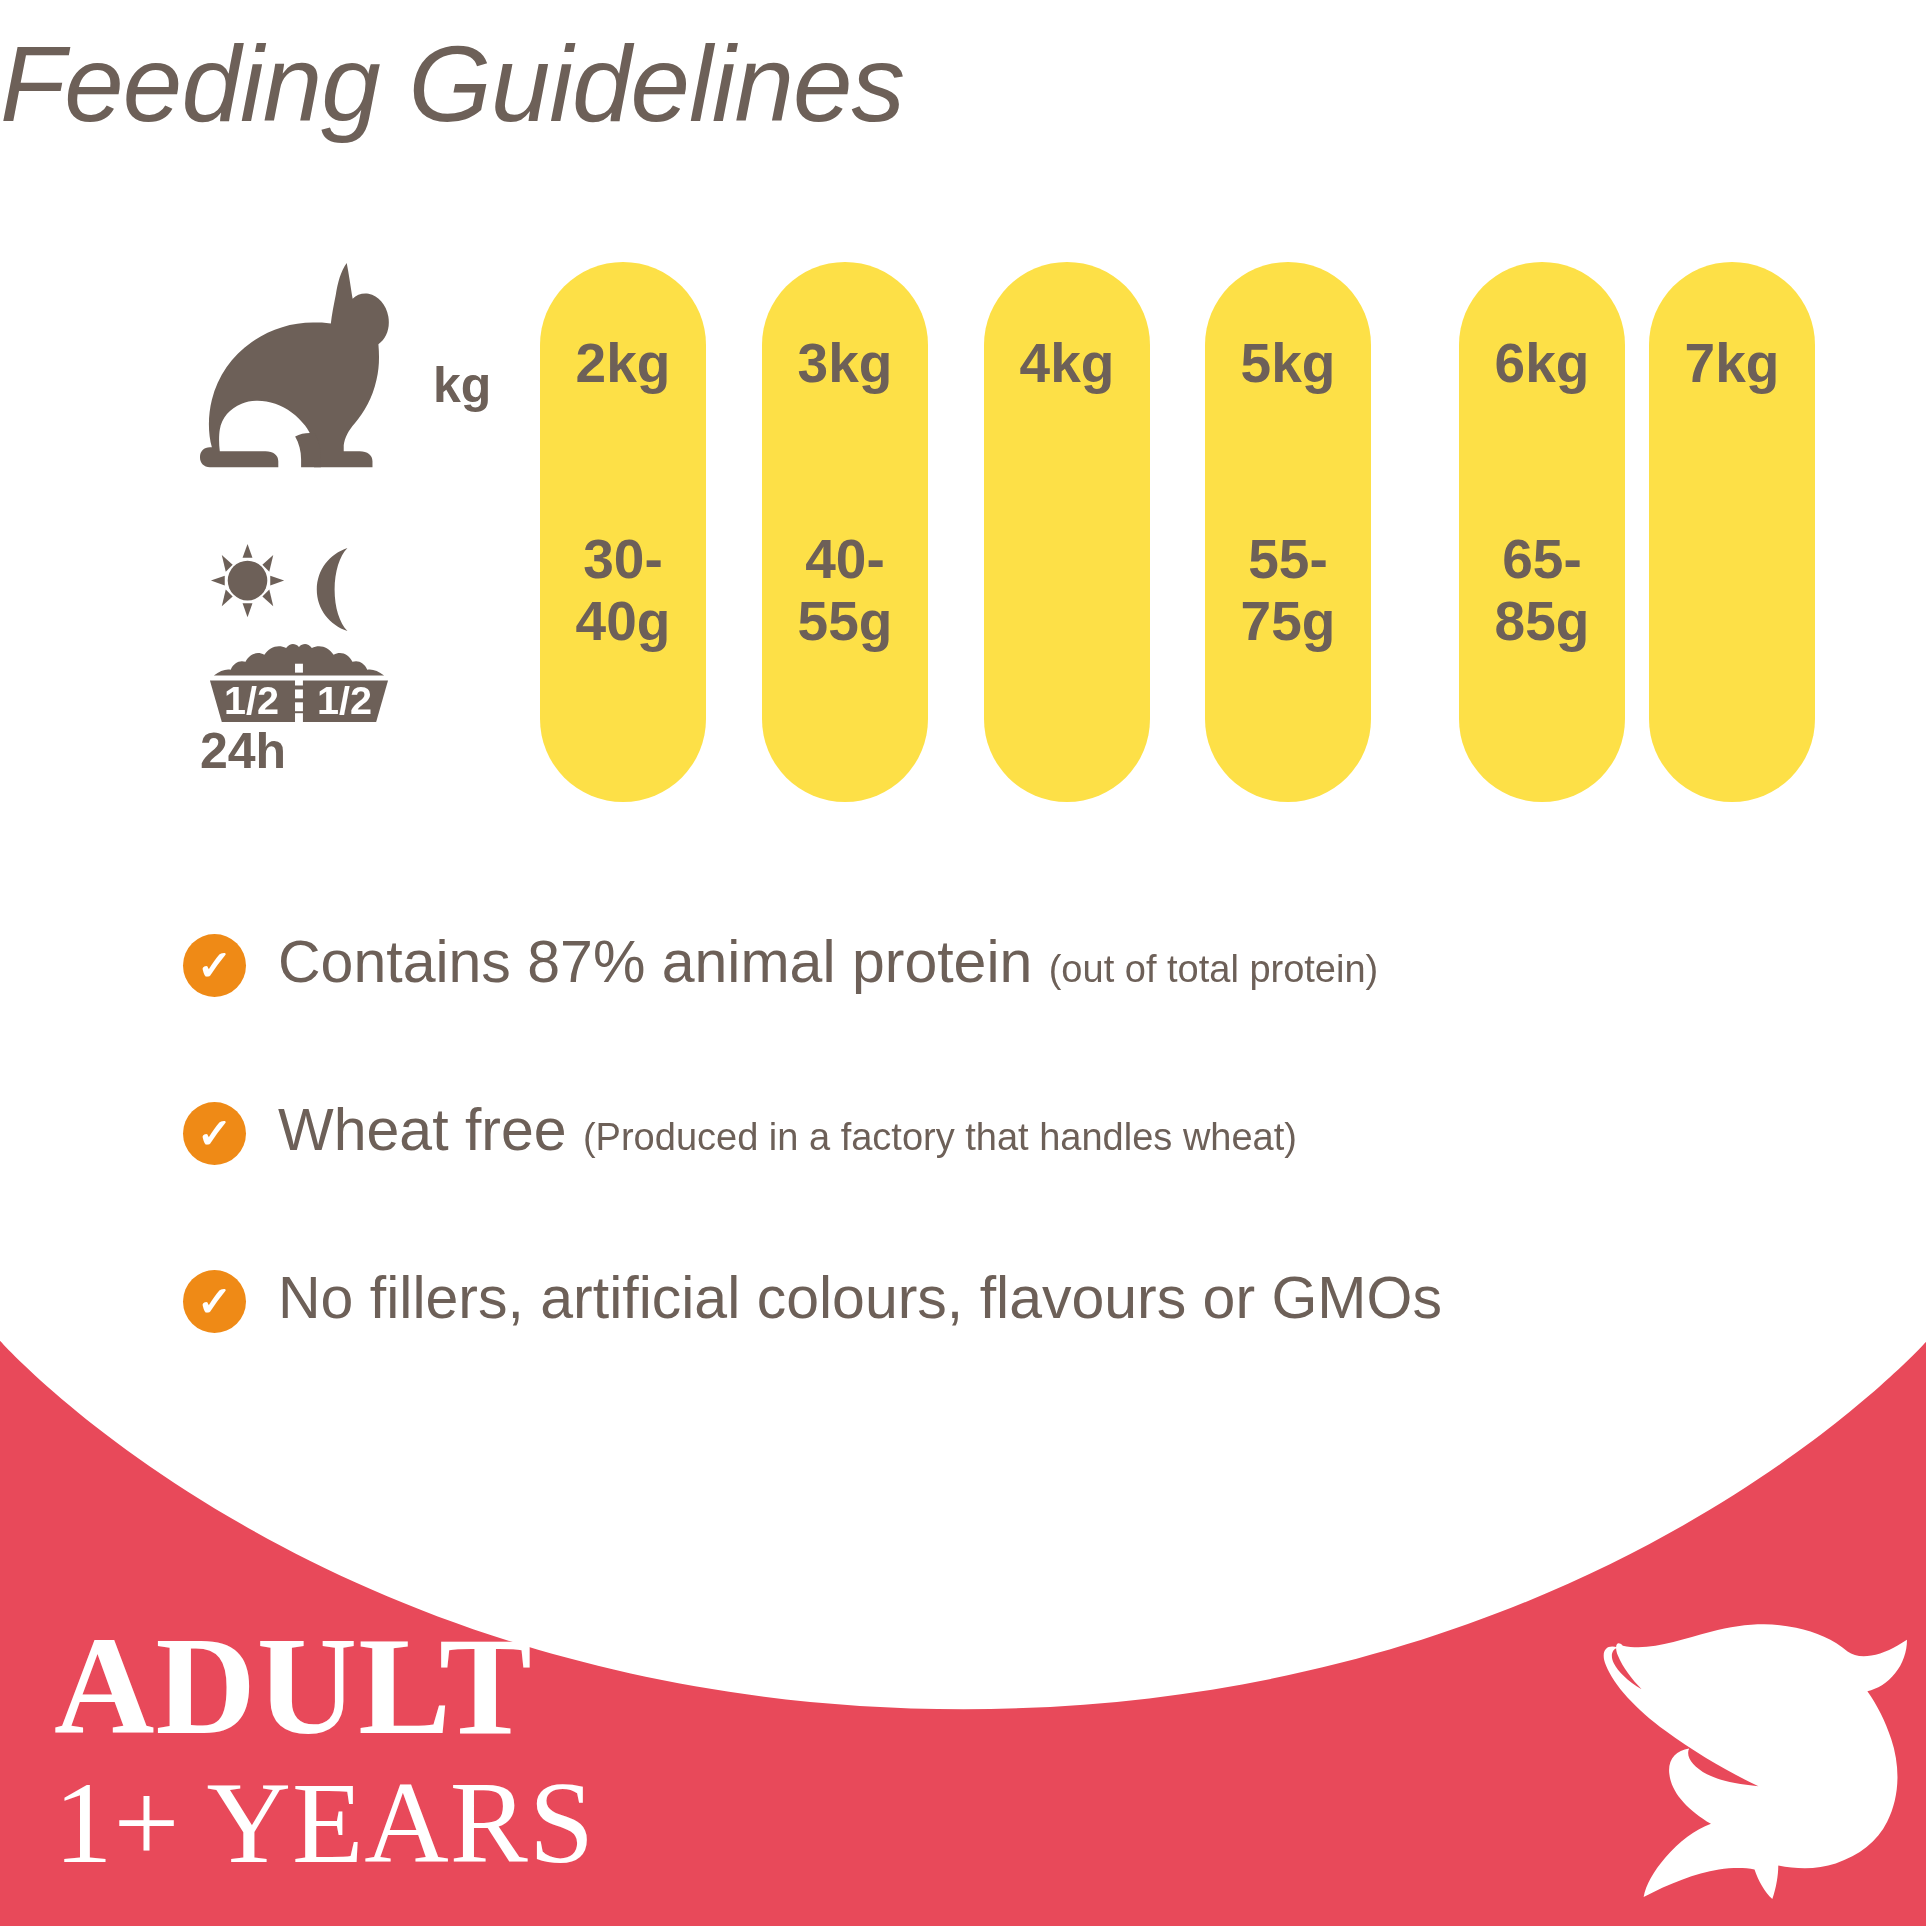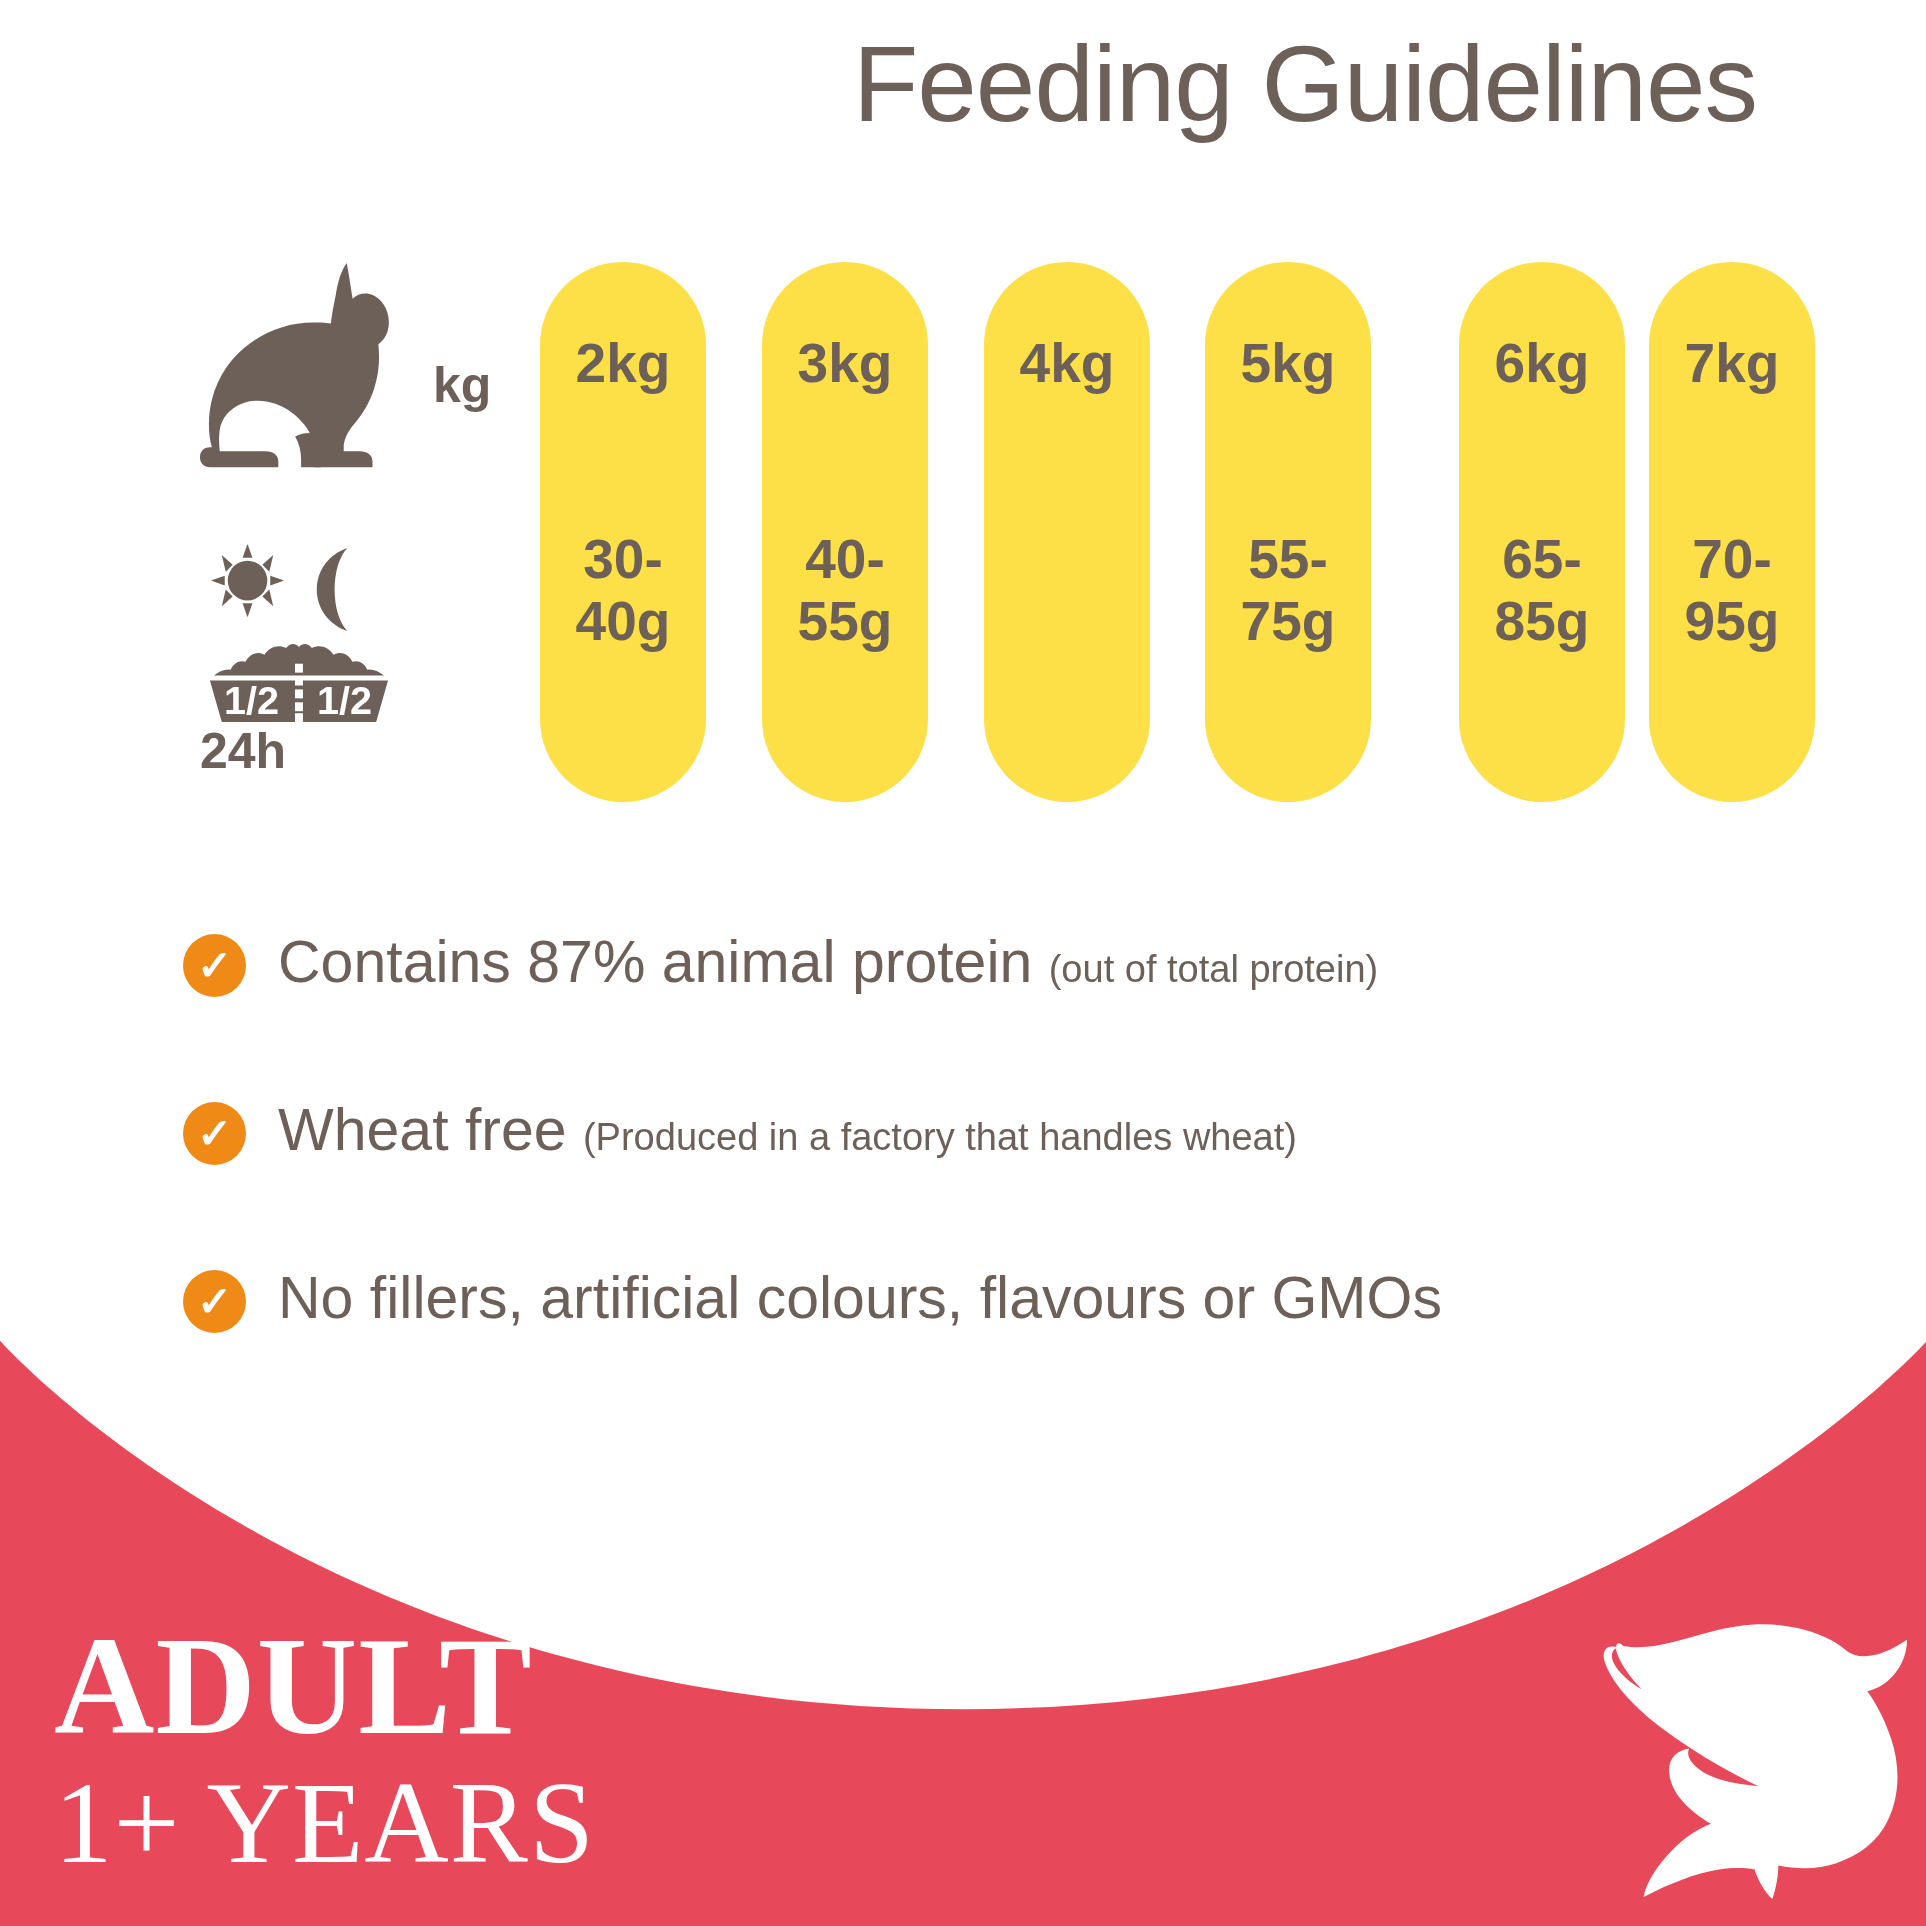--- a/index.html
+++ b/index.html
@@ -8,26 +8,27 @@
     font-family:"Liberation Sans", sans-serif;
     background:#ffffff;
     overflow:hidden;
     position:relative;
   }
 
   
   .title {
     position:absolute;
     top:22px; left:0; width:1757px;
-    text-align:right;
+    text-align:left;
     font-size:107px;
     font-weight:400;
     letter-spacing:-1px;
     color:#6d6058;
     white-space:nowrap;
+    font-style:italic;
   }
 
   
   .feed-area { position:absolute; top:252px; left:0; width:1927px; height:554px; }
 
   .icon-col { position:absolute; left:178px; top:0; width:337px; height:554px; }
 
   .cat-row { position:absolute; left:0; top:5px; width:337px; height:233px; }
   .cat-svg { position:absolute; left:20px; top:0; width:228px; height:228px; }
   .kg-label {
@@ -231,24 +232,20 @@
     </div>
     <div class="pill" style="left:887px;margin-left:32px;">
       <div class="pill-weight">6kg</div>
       <div class="pill-amount">
         <div>65-</div>
         <div>85g</div>
       </div>
     </div>
     <div class="pill" style="left:1109px;">
       <div class="pill-weight">7kg</div>
-      <div class="pill-amount">
-        <div>70-</div>
-        <div>95g</div>
-      </div>
     </div>
   </div>
 </div>
 
 <div class="bullets">
 
   <div class="bullet">
     <div class="check">✓</div>
     <div class="bullet-text"><span>Contains 87% animal protein </span><span class="bullet-note">(out of total protein)</span></div>
   </div>

